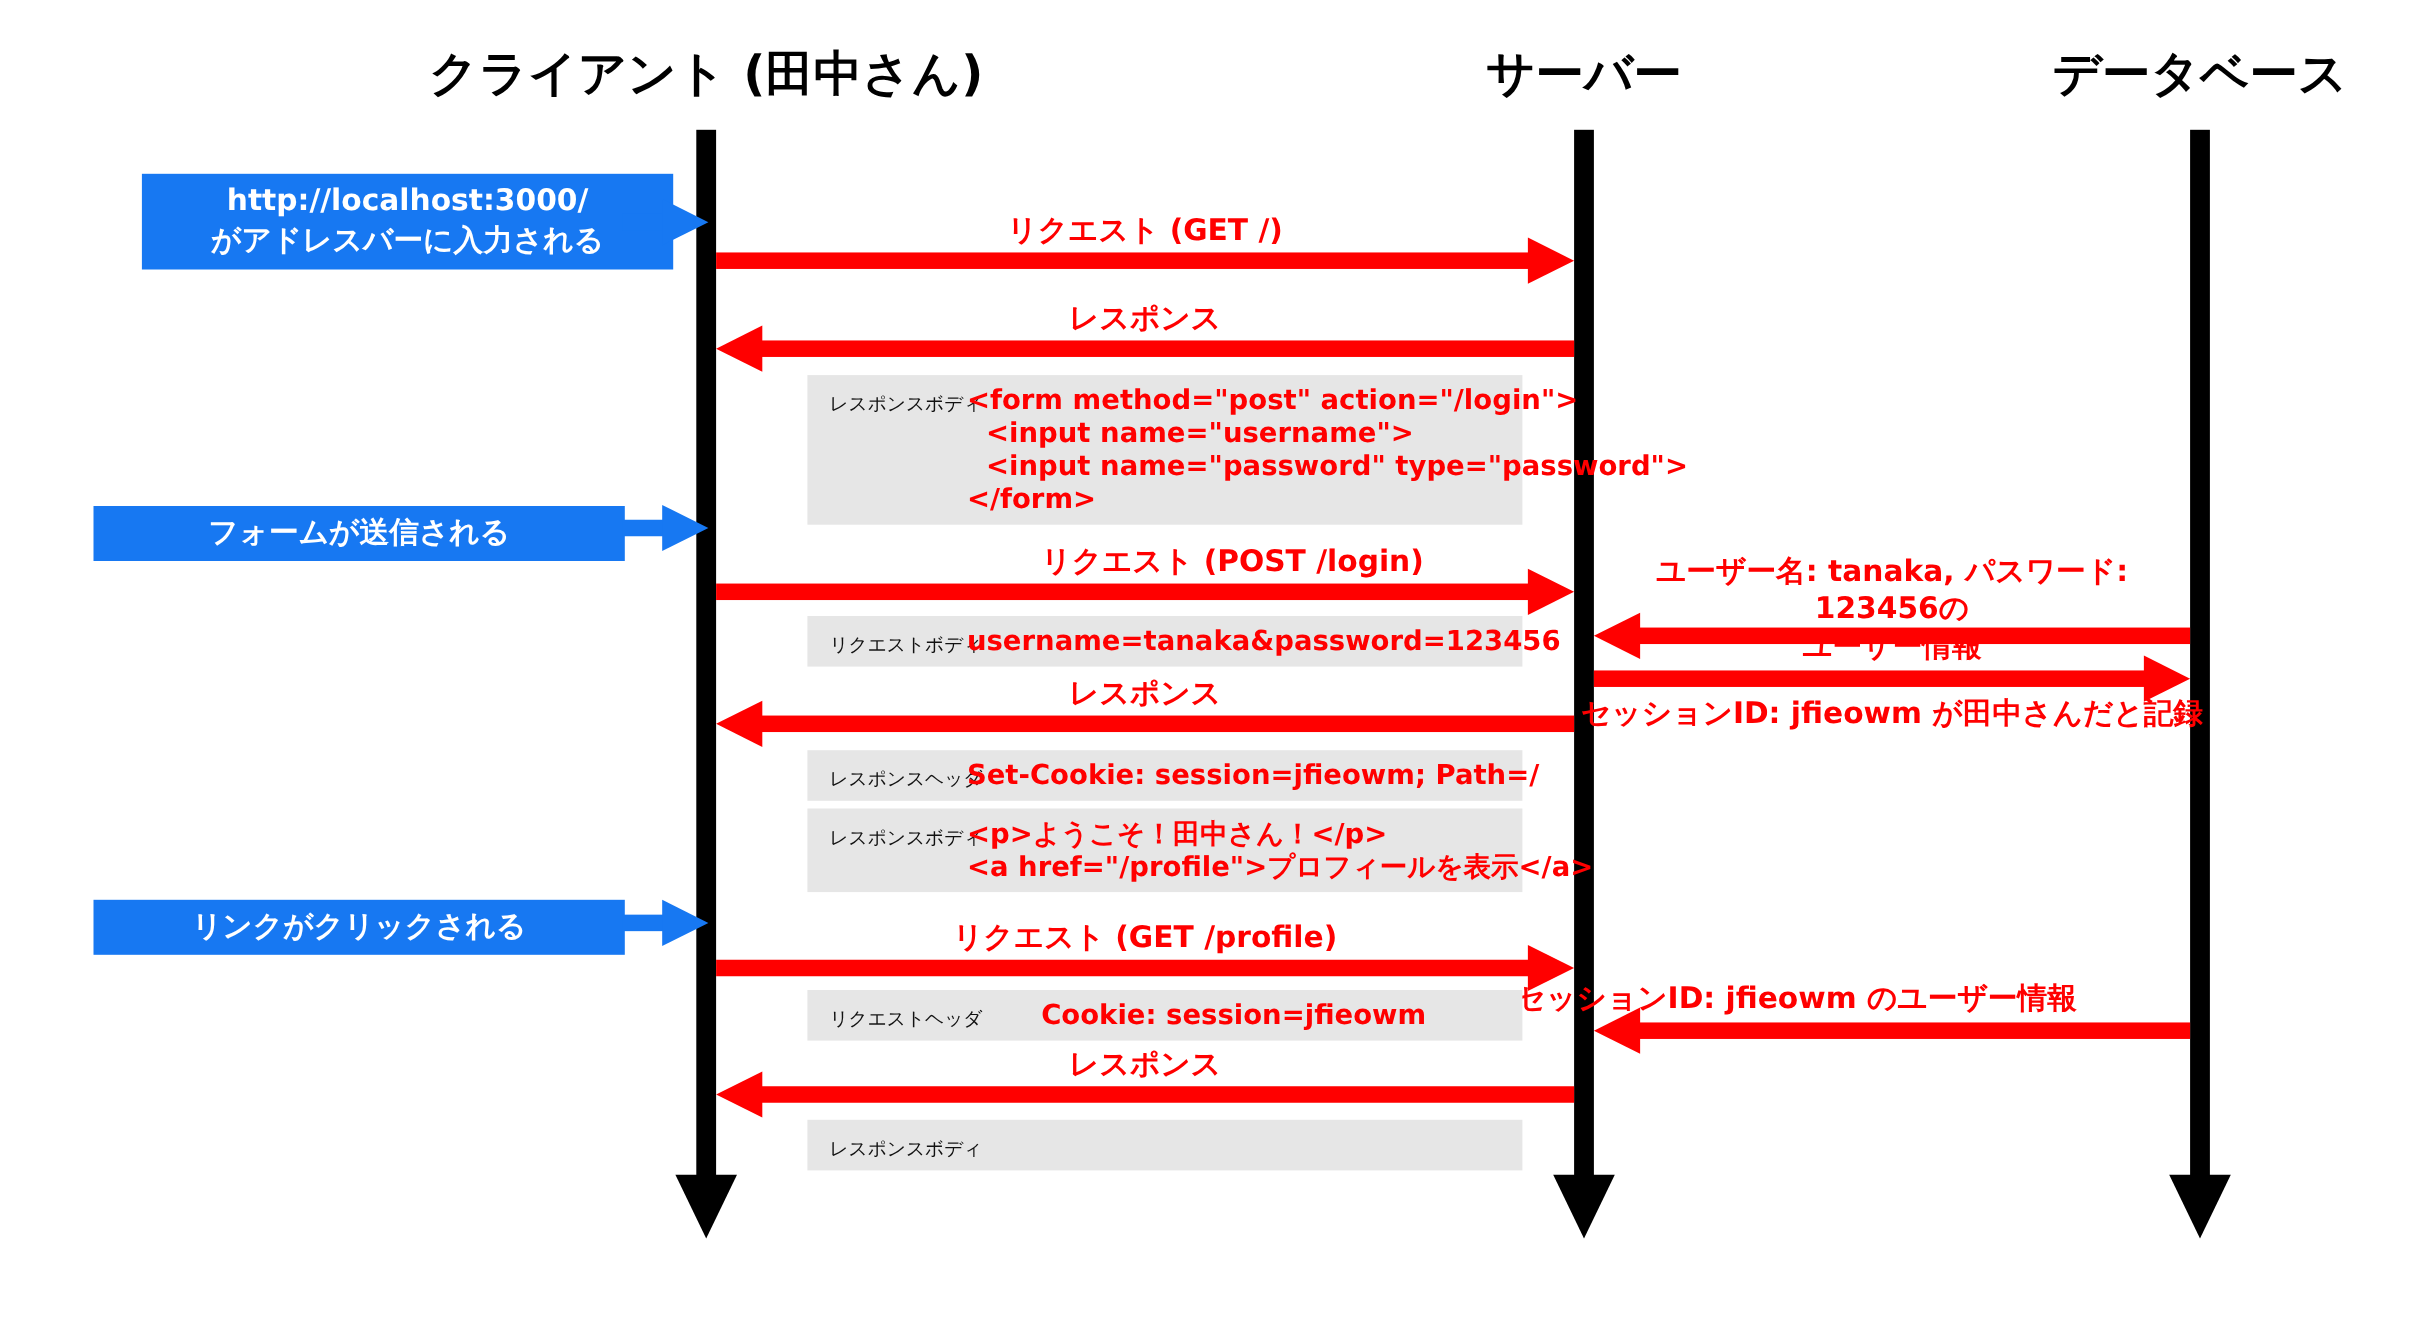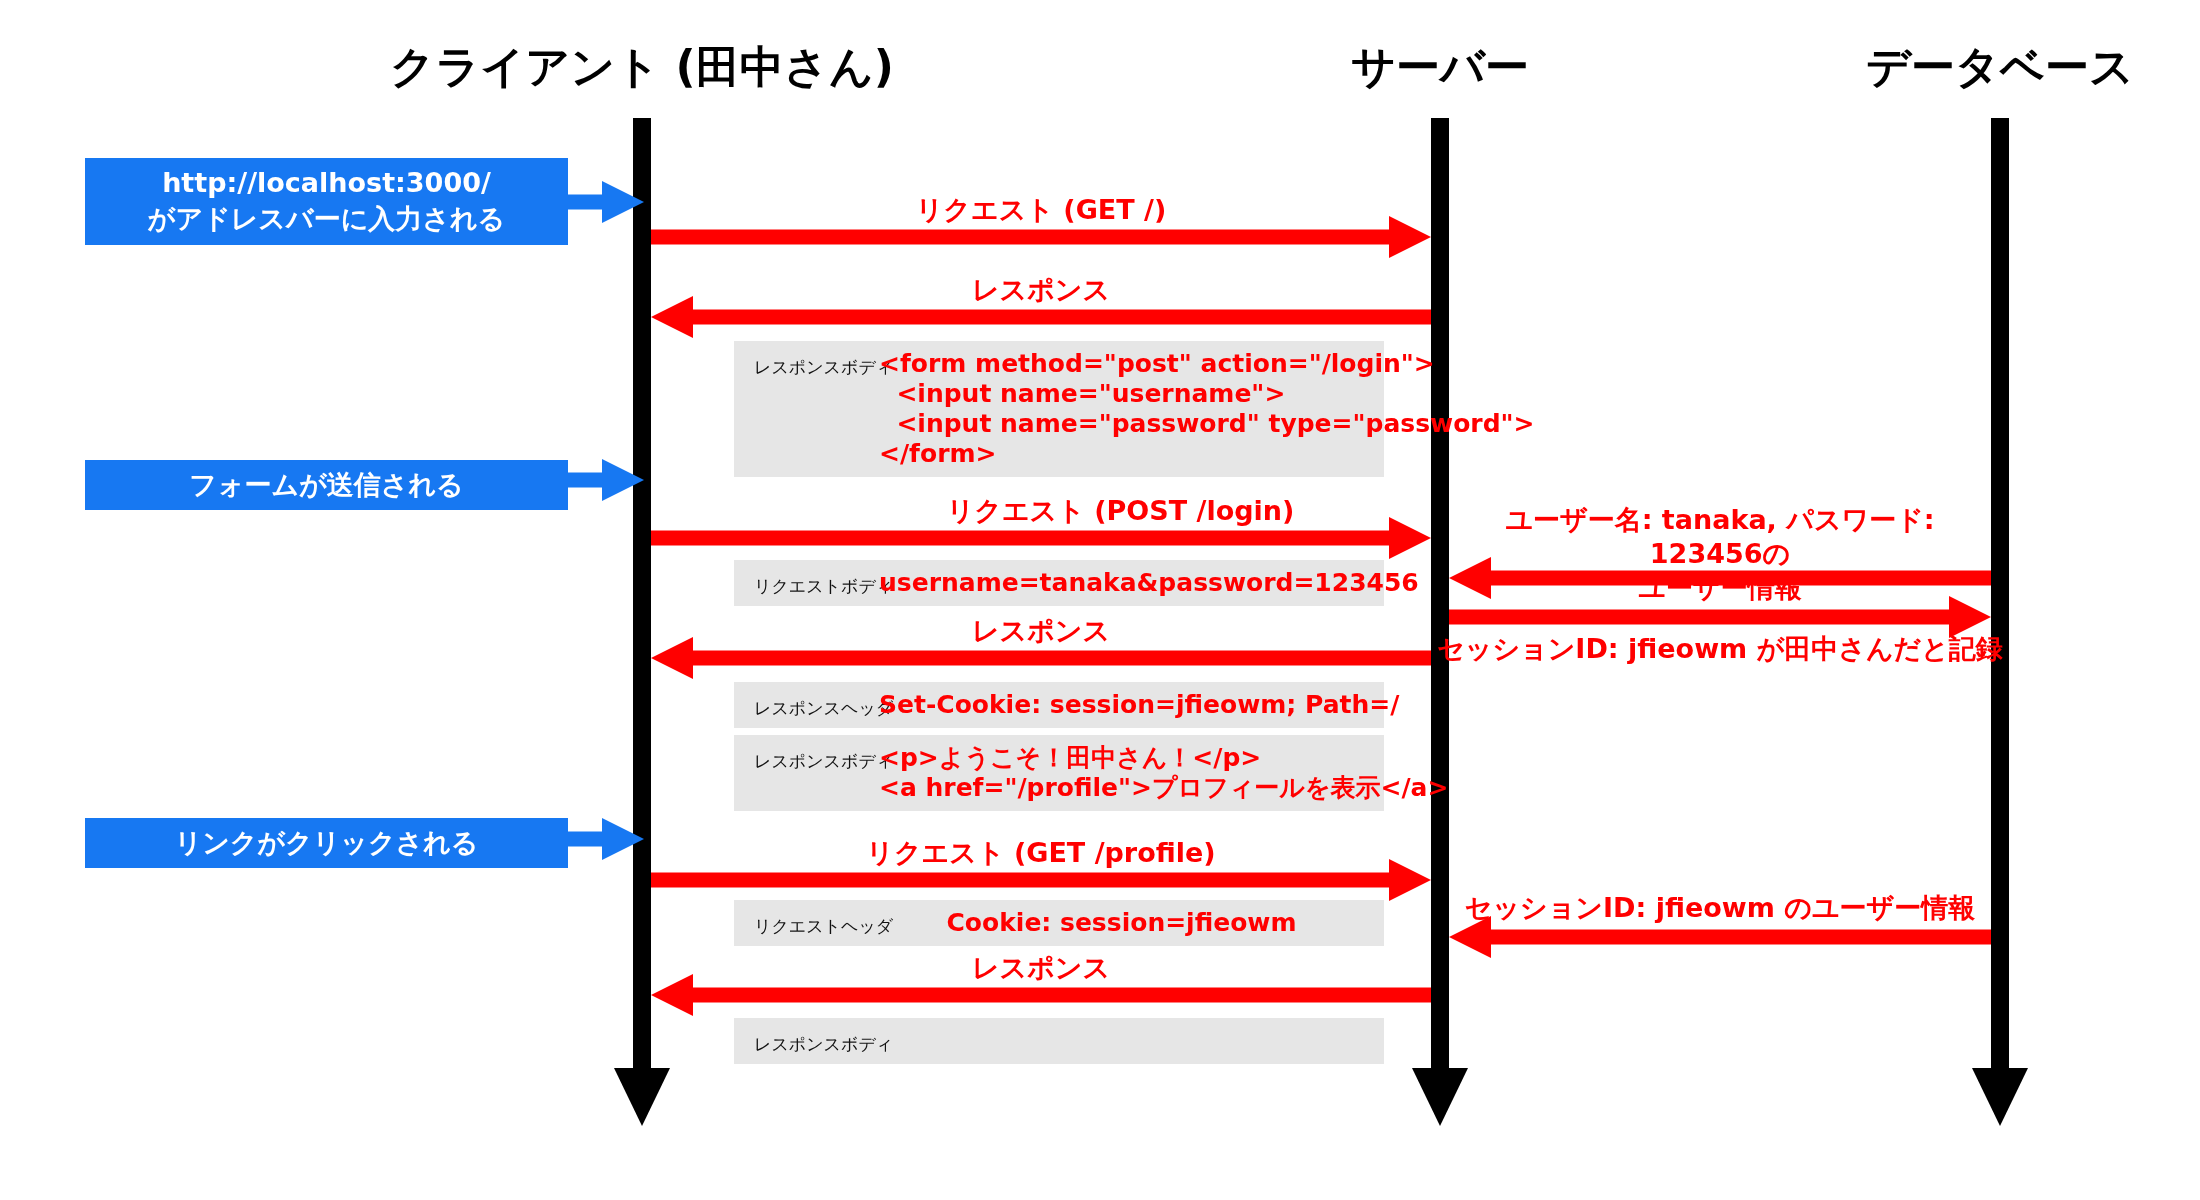--- a/index.html
+++ b/index.html
@@ -64,21 +64,21 @@
   <div class="actor-label" style="left:1440px; top:38px;">サーバー</div>
   <div class="actor-label" style="left:2000px; top:38px;">データベース</div>
 
   <div class="lifeline-bar" style="left:633px; top:118px; height:952px;"></div>
   <div class="lifeline-head" style="left:614px; top:1068px;"></div>
   <div class="lifeline-bar" style="left:1431px; top:118px; height:952px;"></div>
   <div class="lifeline-head" style="left:1412px; top:1068px;"></div>
   <div class="lifeline-bar" style="left:1991px; top:118px; height:952px;"></div>
   <div class="lifeline-head" style="left:1972px; top:1068px;"></div>
 
-  <div class="event-box" style="top:158px;">http://localhost:3000/
+  <div class="event-box" style="top:158px;margin-left:44px;">http://localhost:3000/
 がアドレスバーに入力される</div>
   <div class="arrow blue right" style="left:566px; top:182px; width:78px; height:40px;">
     <span class="shaft"></span>
       <span class="head"></span>
   </div>
 
   <div class="event-box" style="top:460px;">フォームが送信される</div>
   <div class="arrow blue right" style="left:566px; top:460px; width:78px; height:40px;">
     <span class="shaft"></span>
       <span class="head"></span>
@@ -132,21 +132,21 @@
     <span class="shaft"></span>
       <span class="head"></span>
   </div>
 
   <div class="arrow right" style="left:1449px; top:596px; width:542px; height:42px;">
     <span class="shaft"></span>
       <span class="head"></span>
   </div>
   <div class="msg-label" style="left:1430px; width:580px; top:632px;">セッションID: jfieowm が田中さんだと記録</div>
 
-  <div class="msg-label" style="left:1449px; width:542px; top:891px;">セッションID: jfieowm のユーザー情報</div>
+  <div class="msg-label" style="left:1362px; width:542px; top:891px;">セッションID: jfieowm のユーザー情報</div>
   <div class="arrow left" style="left:1449px; top:916px; width:542px; height:42px;">
     <span class="shaft"></span>
       <span class="head"></span>
   </div>
 
   <div class="payload" style="top:341px;">
     <div class="payload-label">レスポンスボディ</div>
     <div class="payload-code">&lt;form method="post" action="/login"&gt;
   &lt;input name="username"&gt;
   &lt;input name="password" type="password"&gt;

